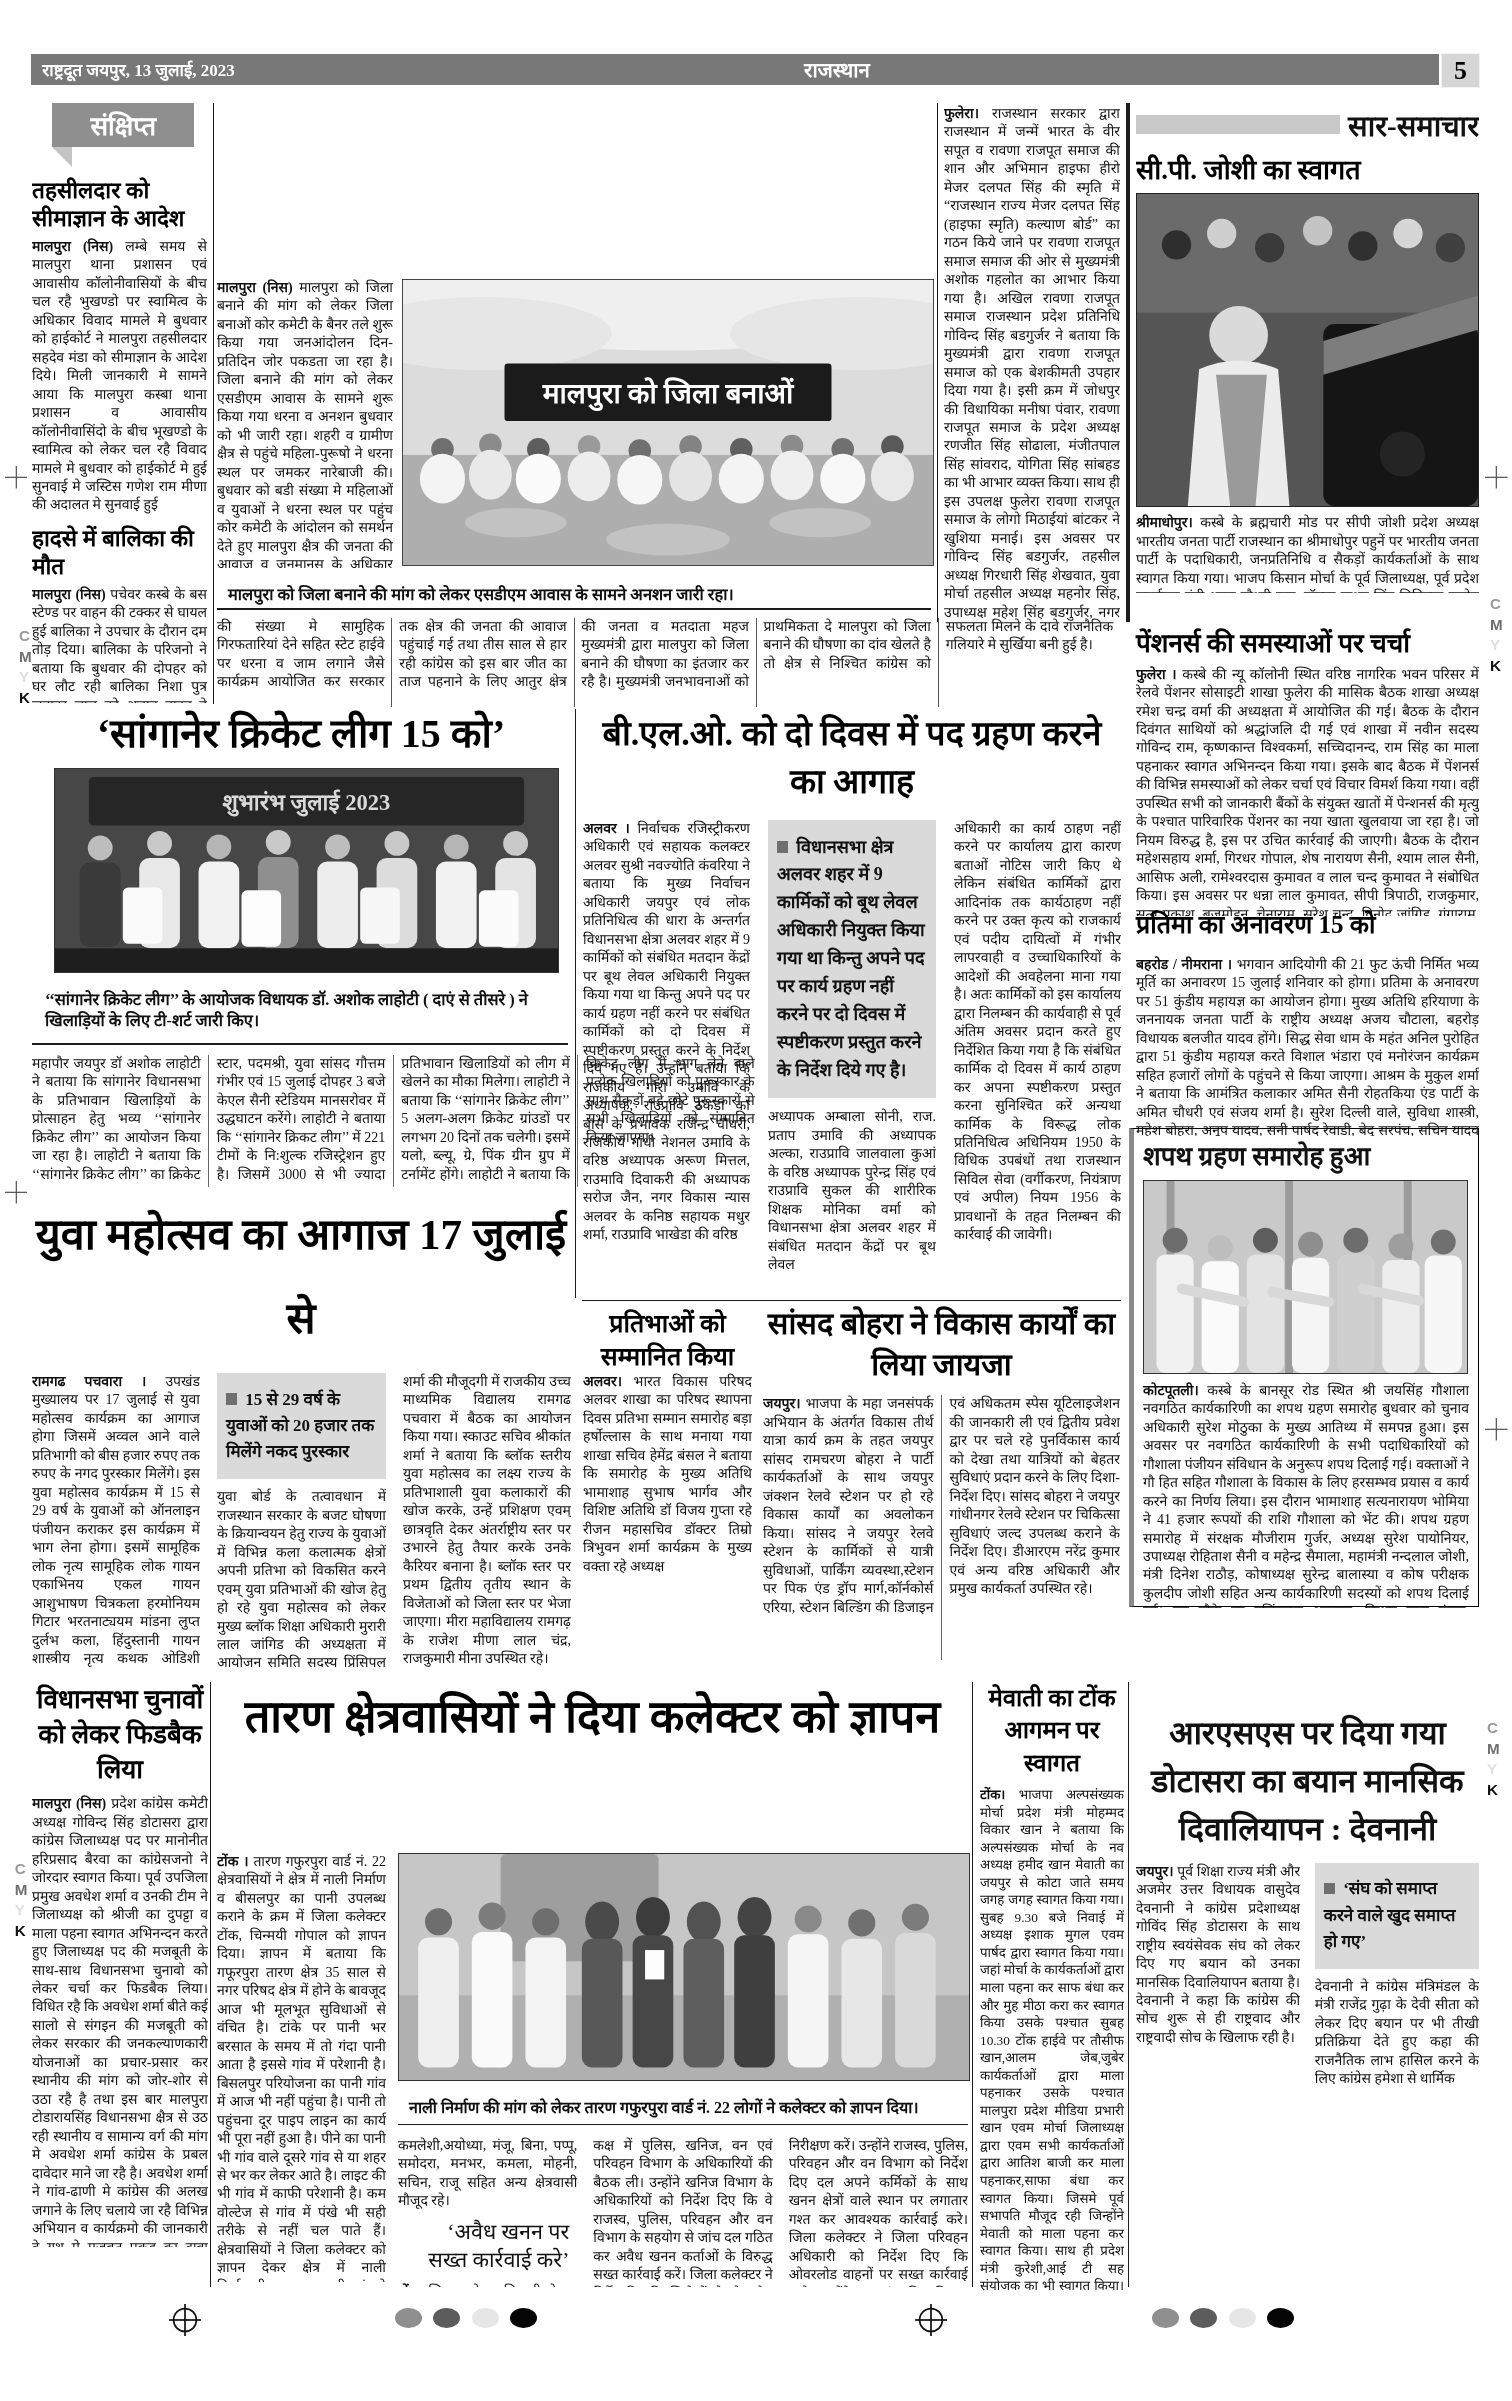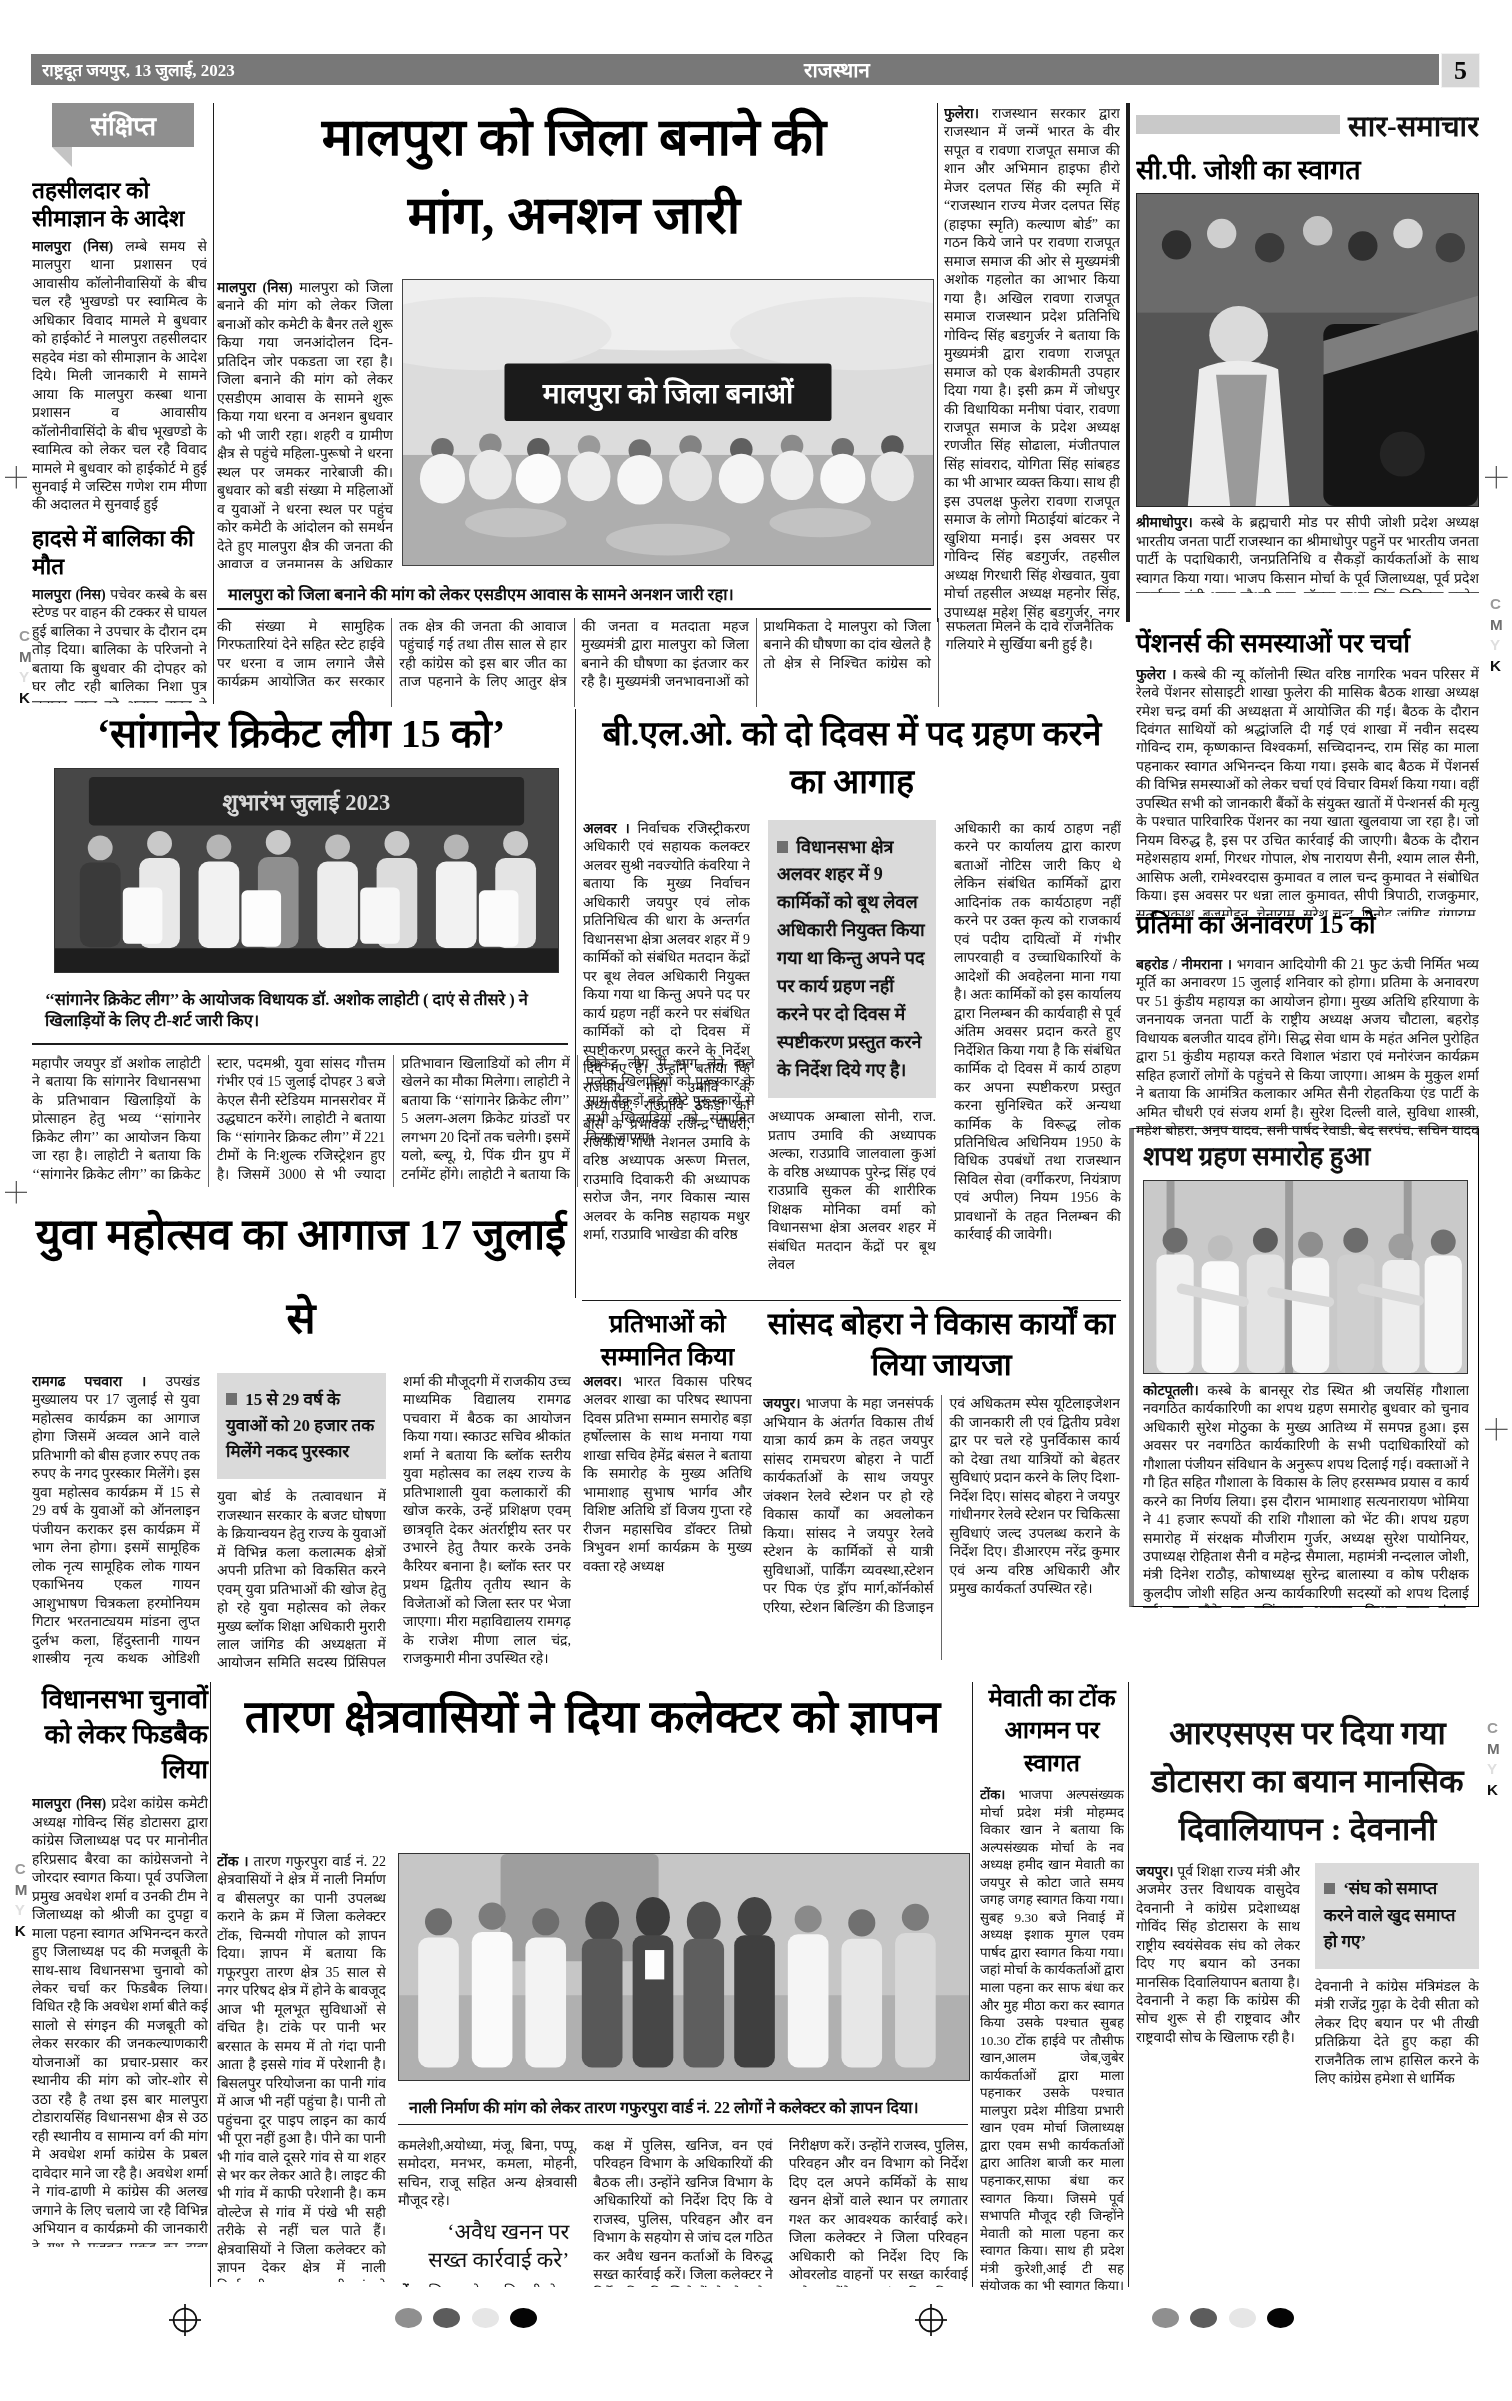--- a/index.html
+++ b/index.html
@@ -84,21 +84,21 @@
   #bohra{left:763px;top:1304px;width:357px;}
   #bohra h2{font-size:30.5px;line-height:1.35;text-align:center;margin-bottom:9px;}
   #bohra .cols{column-count:2;column-gap:16px;column-rule:0.6px solid #666;height:265px;}
   #shapath{left:1129px;top:1128px;width:350px;height:479px;border:1.1px solid #000;border-left:5.6px solid #8a8a8a;
            box-sizing:border-box;padding:8px 9px;}
   #shapath h2{font-size:26px;margin:0 0 6.8px 0;}
   #oath-photo{width:323px;height:192px;border:0.6px solid #333;}
   #shapath .btext{height:226px;margin-top:8px;}
   
   #fb{left:32px;top:1682px;width:176px;}
-  #fb h2{font-size:26px;line-height:1.35;text-align:right;margin-bottom:8px;}
+  #fb h2{font-size:26px;line-height:1.35;text-align:center;margin-bottom:8px;}
   #fb .btext{height:452px;}
   #rule-e{left:210px;top:1682px;height:605px;}
   #taran-head{left:217px;top:1678px;width:751px;font-size:45px;line-height:1.75;}
   #taran-intro{left:217px;top:1853px;width:169px;height:429px;}
   #taran-photo{left:398px;top:1853px;width:570px;height:226px;border:0.6px solid #333;}
   #taran-cap{left:398px;top:2087px;width:570px;font-size:16px;}
   #taran-hr{left:398px;top:2124px;width:570px;height:1.1px;}
   #taran-cols{left:398px;top:2137px;width:570px;height:150px;display:flex;gap:16px;}
   #taran-cols .col{flex:1;overflow:hidden;}
   #taran-cols .subhead{font-size:21.5px;font-weight:normal;text-align:right;line-height:1.3;margin:8px 8px;}
@@ -152,24 +152,20 @@
     <div class="tab">
       <span>संक्षिप्त</span>
     </div>
     <div class="fold"></div>
     <h3 class="lhead">तहसीलदार को सीमाज्ञान के आदेश</h3>
     <p class="btext"><b class="dl">मालपुरा (निस)</b> <span>लम्बे समय से मालपुरा थाना प्रशासन एवं आवासीय कॉलोनीवासियों के बीच चल रहै भुखण्डो पर स्वामित्व के अधिकार विवाद मामले मे बुधवार को हाईकोर्ट ने मालपुरा तहसीलदार सहदेव मंडा को सीमाज्ञान के आदेश दिये। मिली जानकारी मे सामने आया कि मालपुरा कस्बा थाना प्रशासन व आवासीय कॉलोनीवासिंदो के बीच भूखण्डो के स्वामित्व को लेकर चल रहै विवाद मामले मे बुधवार को हाईकोर्ट मे हुई सुनवाई मे जस्टिस गणेश राम मीणा की अदालत मे सुनवाई हुई</span></p>
     <h3 class="lhead">हादसे में बालिका की मौत</h3>
     <p class="btext"><b class="dl">मालपुरा (निस)</b> <span>पचेवर कस्बे के बस स्टेण्ड पर वाहन की टक्कर से घायल हुई बालिका ने उपचार के दौरान दम तोड़ दिया। बालिका के परिजनो ने बताया कि बुधवार की दोपहर को घर लौट रही बालिका निशा पुत्र जवाहर लाल को अज्ञात वाहन ने टक्कर मार गंभीर घायल कर दिया था।</span></p>
   </div>
 
-  <h1 class="abs headline" id="main-head">
-    <span>मालपुरा को जिला बनाने की</span>
-    <span>मांग, अनशन जारी</span>
-  </h1>
   <div class="abs clip" id="main-intro">
     <p class="btext"><b class="dl">मालपुरा (निस)</b> <span>मालपुरा को जिला बनाने की मांग को लेकर जिला बनाओं कोर कमेटी के बैनर तले शुरू किया गया जनआंदोलन दिन-प्रतिदिन जोर पकडता जा रहा है। जिला बनाने की मांग को लेकर एसडीएम आवास के सामने शुरू किया गया धरना व अनशन बुधवार को भी जारी रहा। शहरी व ग्रामीण क्षैत्र से पहुंचे महिला-पुरूषो ने धरना स्थल पर जमकर नारेबाजी की। बुधवार को बडी संख्या मे महिलाओं व युवाओं ने धरना स्थल पर पहुंच कोर कमेटी के आंदोलन को समर्थन देते हुए मालपुरा क्षैत्र की जनता की आवाज व जनमानस के अधिकार एवं स्वाभिमान के लिए आंदोलन का हिस्सा बन जरूरत पडने पर जयपुर कुच करने व विधानसभा के सामने प्रदर्शन किये जाने की बात कही। आगामी विधानसभा सत्र पर क्षैत्रवासियो की निगाहे टिकी हुई है तो तीन महिनो से चल रहै जनआंदोलन के तहत दिये गये सैकडो ज्ञापन एवं दो बार मालपुरा पूर्णरूप से बंद रहने व हजारो</span></p>
   </div>
   <div class="abs photo" id="main-photo">
     <svg viewBox="0 0 940 505" preserveAspectRatio="none">
       <rect width="940" height="505" fill="#dcdcdc"></rect>
       <ellipse cx="470" cy="30" rx="520" ry="95" fill="#efefef"></ellipse>
       <ellipse cx="140" cy="95" rx="230" ry="65" fill="#e6e6e6"></ellipse>
       <ellipse cx="810" cy="95" rx="230" ry="65" fill="#e6e6e6"></ellipse>
       <rect x="180" y="148" width="580" height="102" rx="6" fill="#1b1b1b"></rect>

